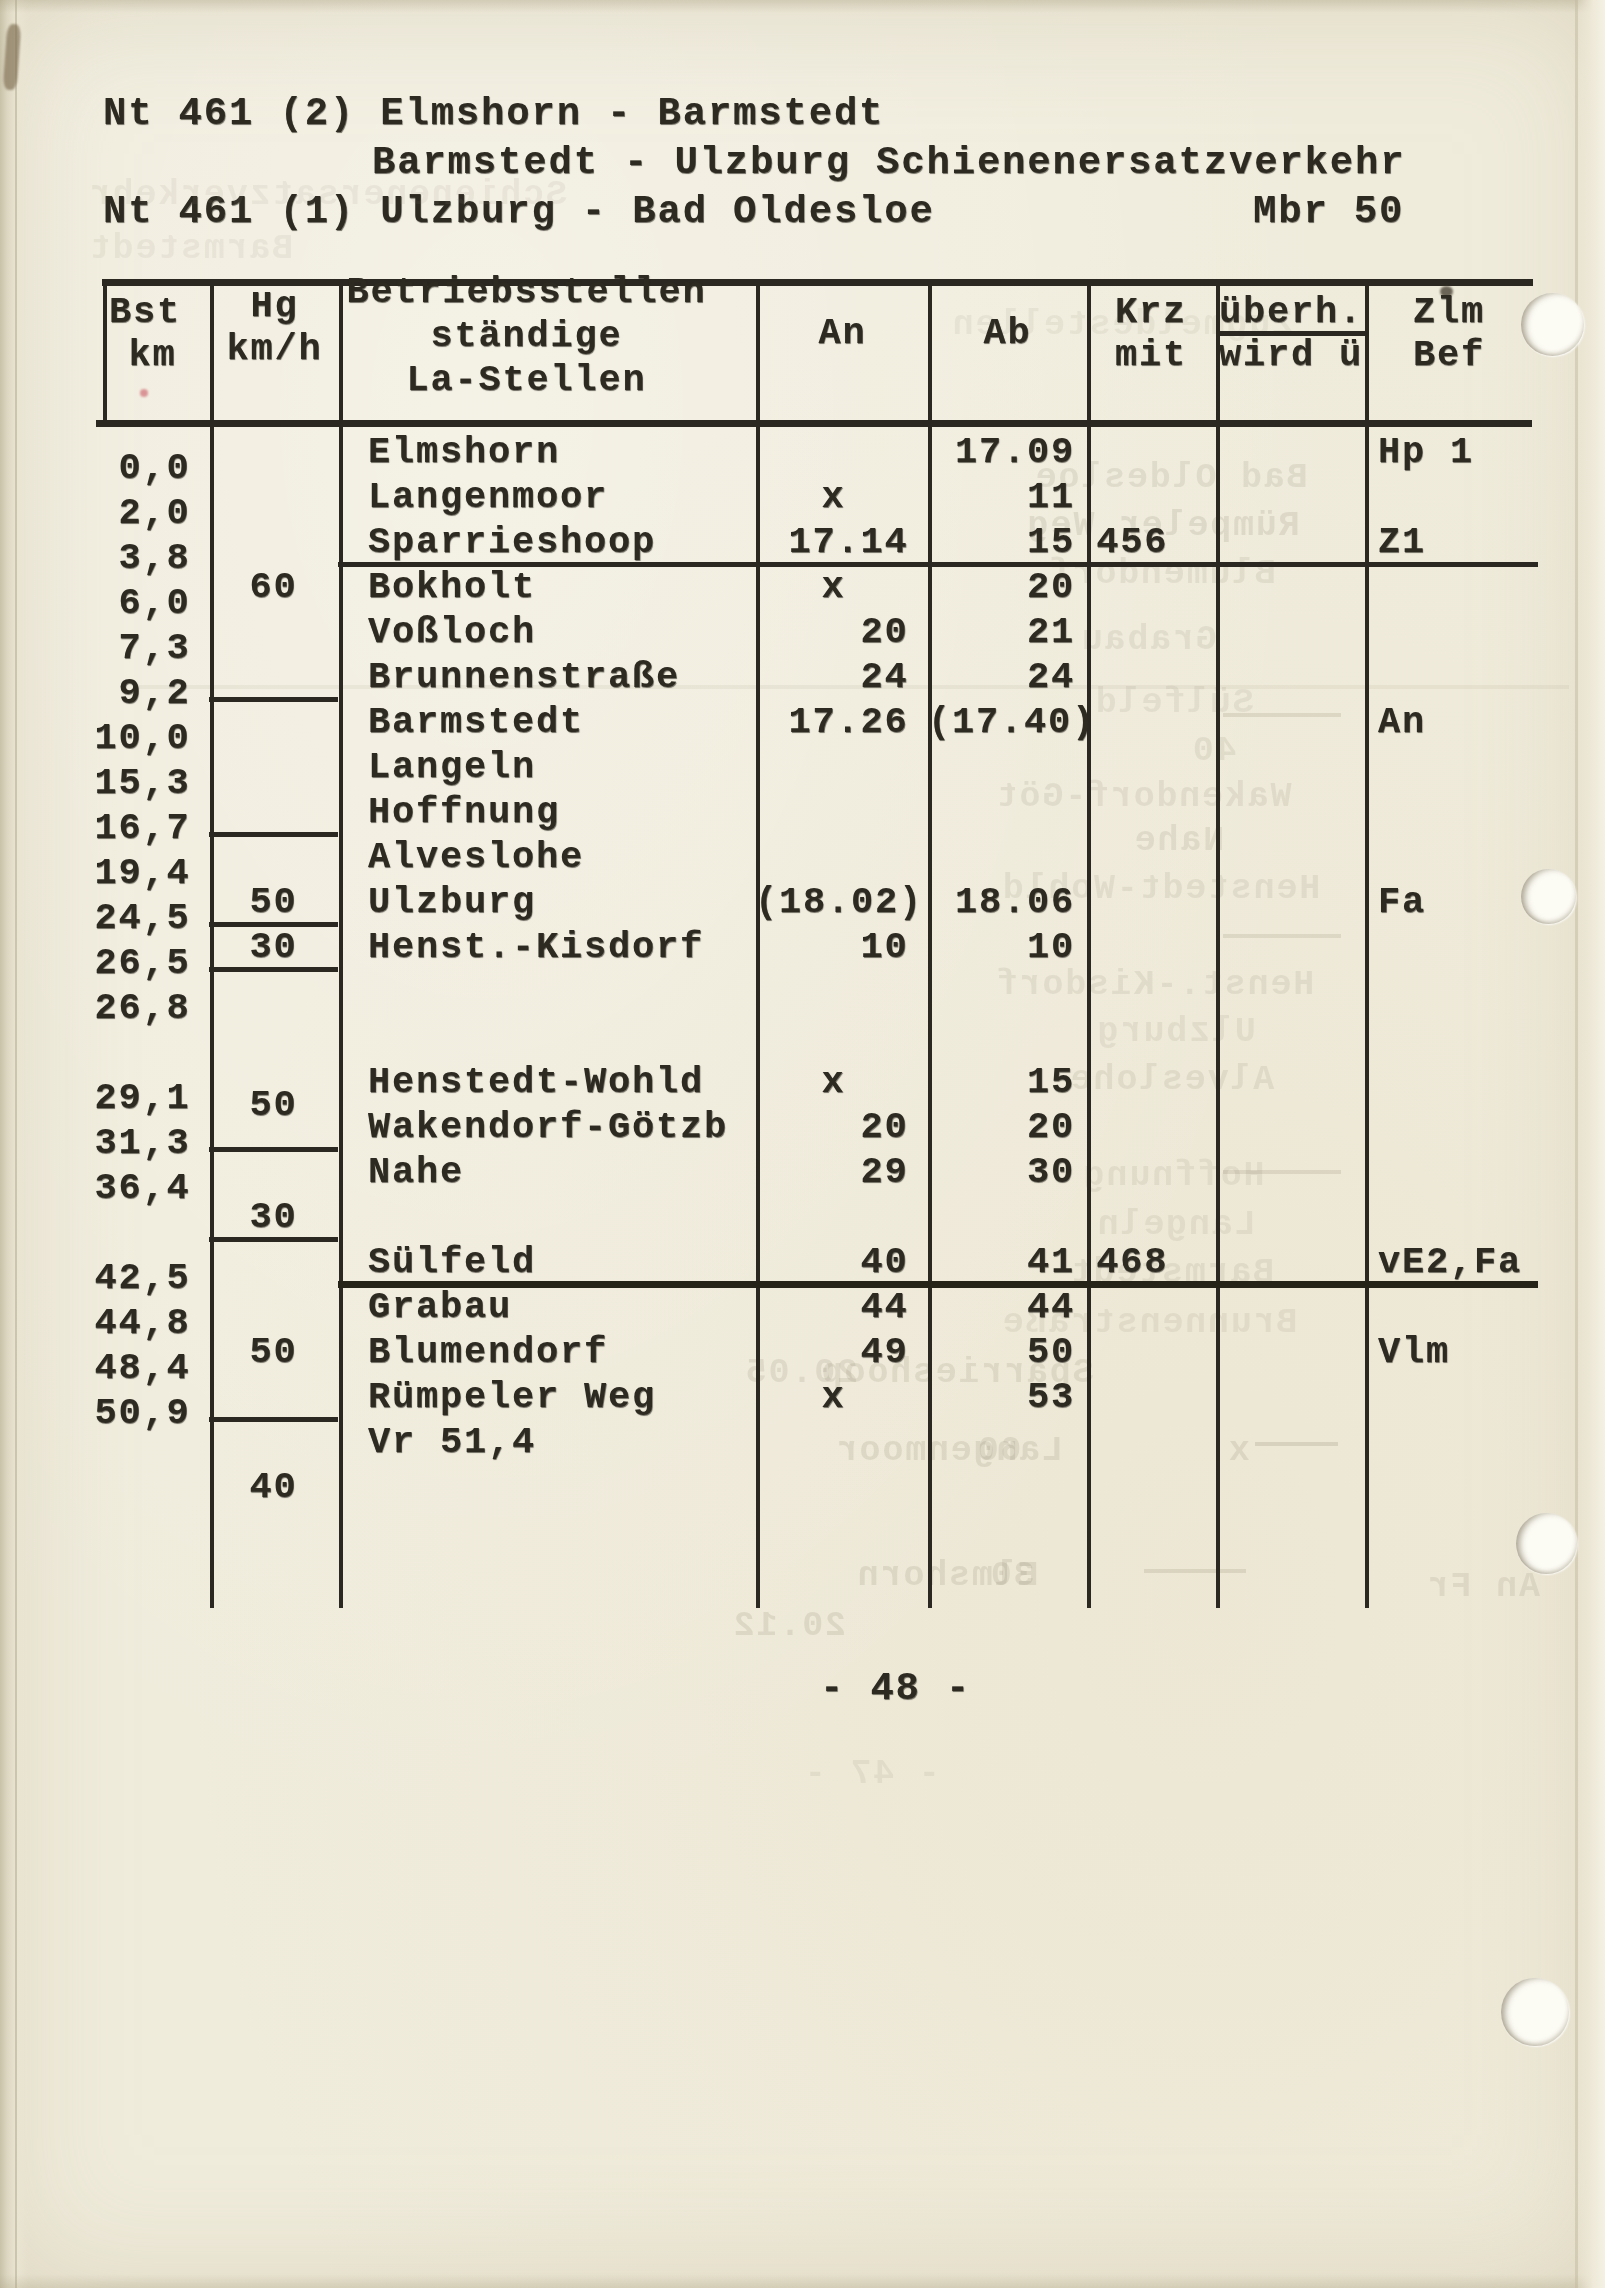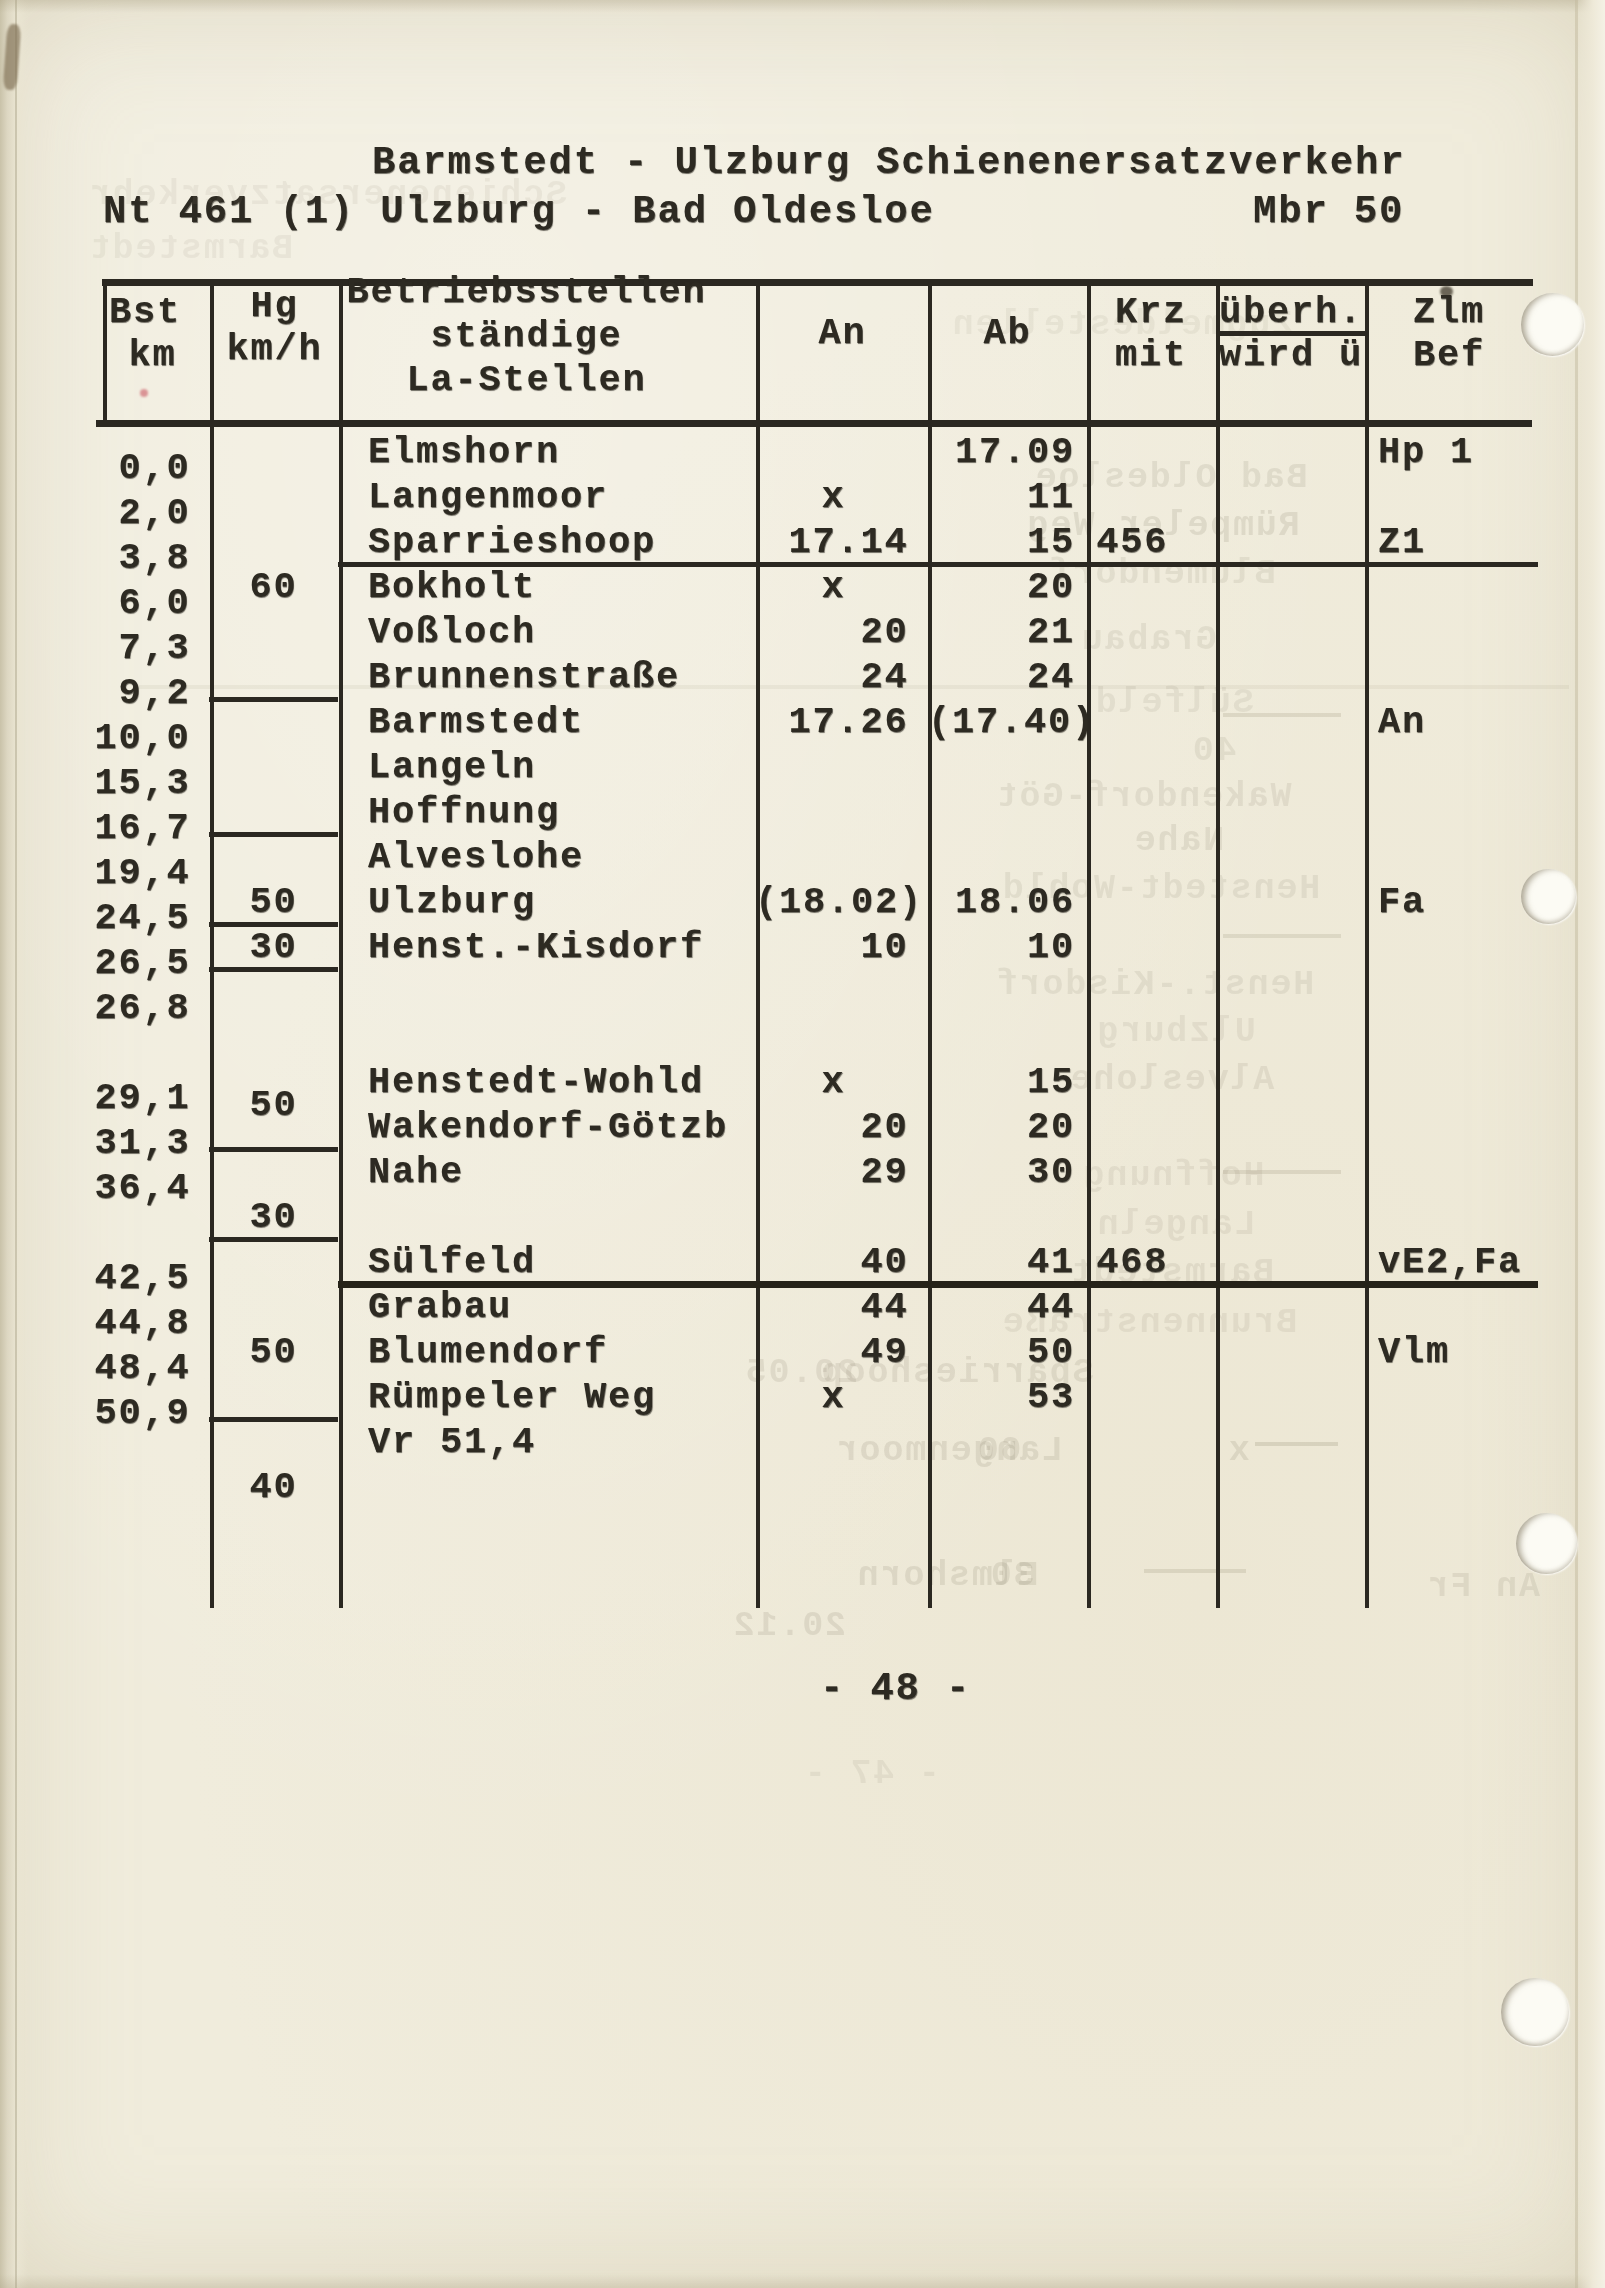--- a/index.html
+++ b/index.html
@@ -116,20 +116,21 @@
       <div class="hole" style="left: 1521px; top: 293px; width: 63px; height: 63px;"></div>
       <div class="hole" style="left: 1521px; top: 869px; width: 55px; height: 55px;"></div>
       <div class="hole" style="left: 1516px; top: 1513px; width: 61px; height: 61px;"></div>
       <div class="hole" style="left: 1501px; top: 1978px; width: 68px; height: 68px;"></div>
     </div>
   <div id="mark-layer">
       <div class="mark" style="left: 140px; top: 389px; width: 8.3px; height: 8.3px; background: rgb(198, 74, 88); opacity: 0.55; filter: blur(0.9px);"></div>
       <div class="mark" style="left: 1440px; top: 286px; width: 13px; height: 11px; background: rgb(74, 68, 54); opacity: 0.8; filter: blur(0.9px);"></div>
     </div>
 
+  <div class="t-line txt" style="left:103px;top:92px;">Nt 461 (2) Elmshorn - Barmstedt</div>
   <div class="t-line txt" style="left:372px;top:141px;">Barmstedt - Ulzburg Schienenersatzverkehr</div>
   <div class="t-line txt" style="left:103px;top:190px;">Nt 461 (1) Ulzburg - Bad Oldesloe</div>
   <div class="t-line txt" style="left:1253px;top:190px;">Mbr 50</div>
 
   <div class="hline" style="left:102px;top:279px;width:1431px;height:7.4px;"></div>
   <div class="hline" style="left:96px;top:420px;width:1436px;height:6.5px;"></div>
   <div class="vline" style="left:103px;top:279px;height:148px;"></div>
   <div class="vline" style="left:210px;top:279px;height:1329px;"></div>
   <div class="vline" style="left:339px;top:279px;height:1329px;"></div>
   <div class="vline" style="left:756px;top:279px;height:1329px;"></div>

